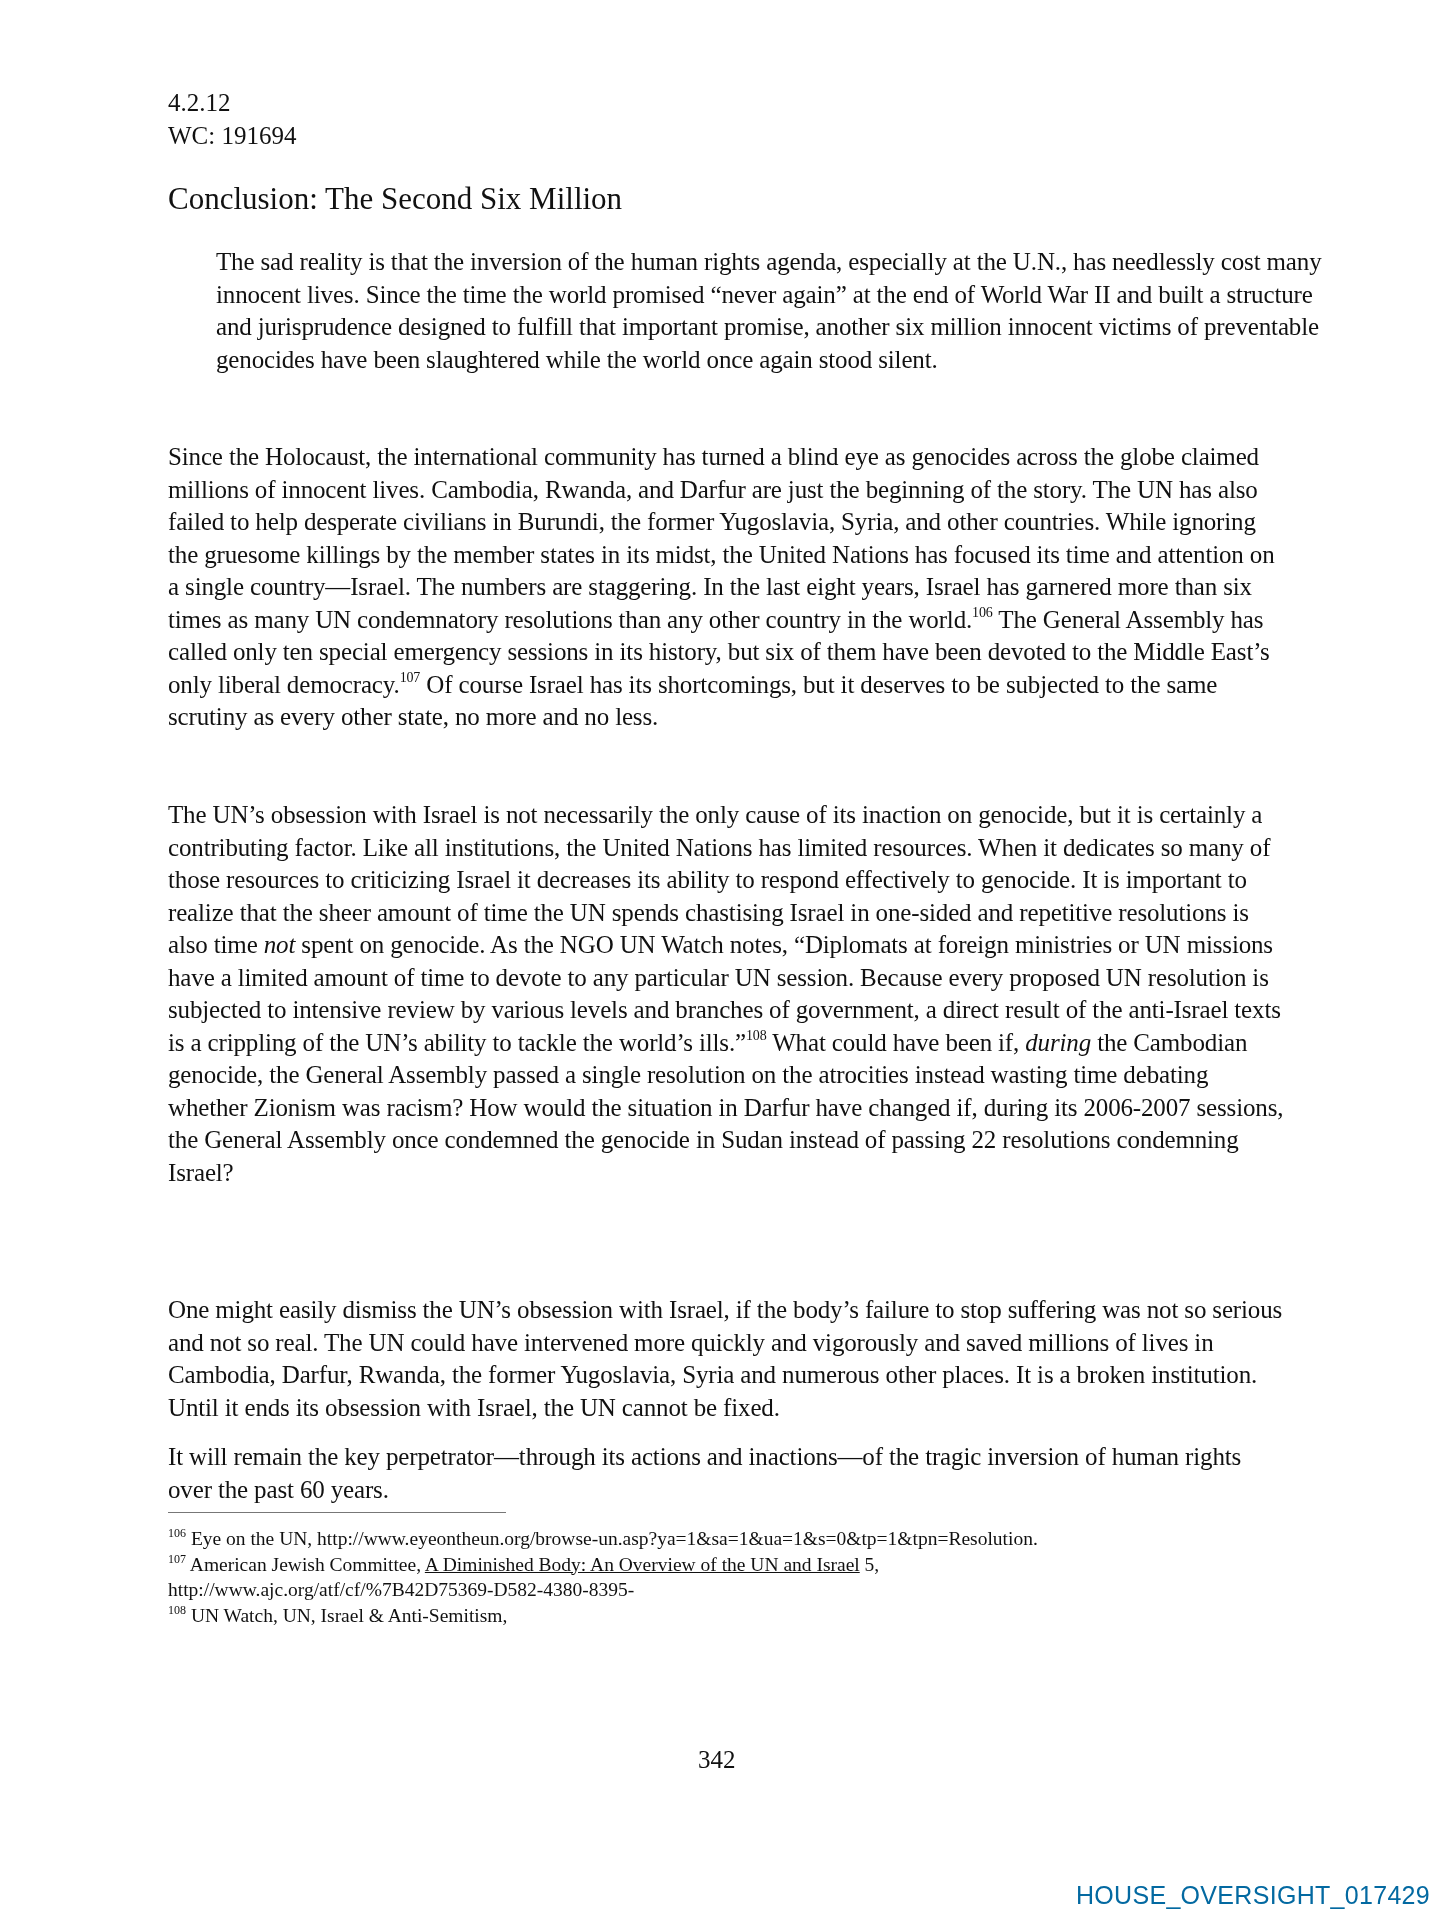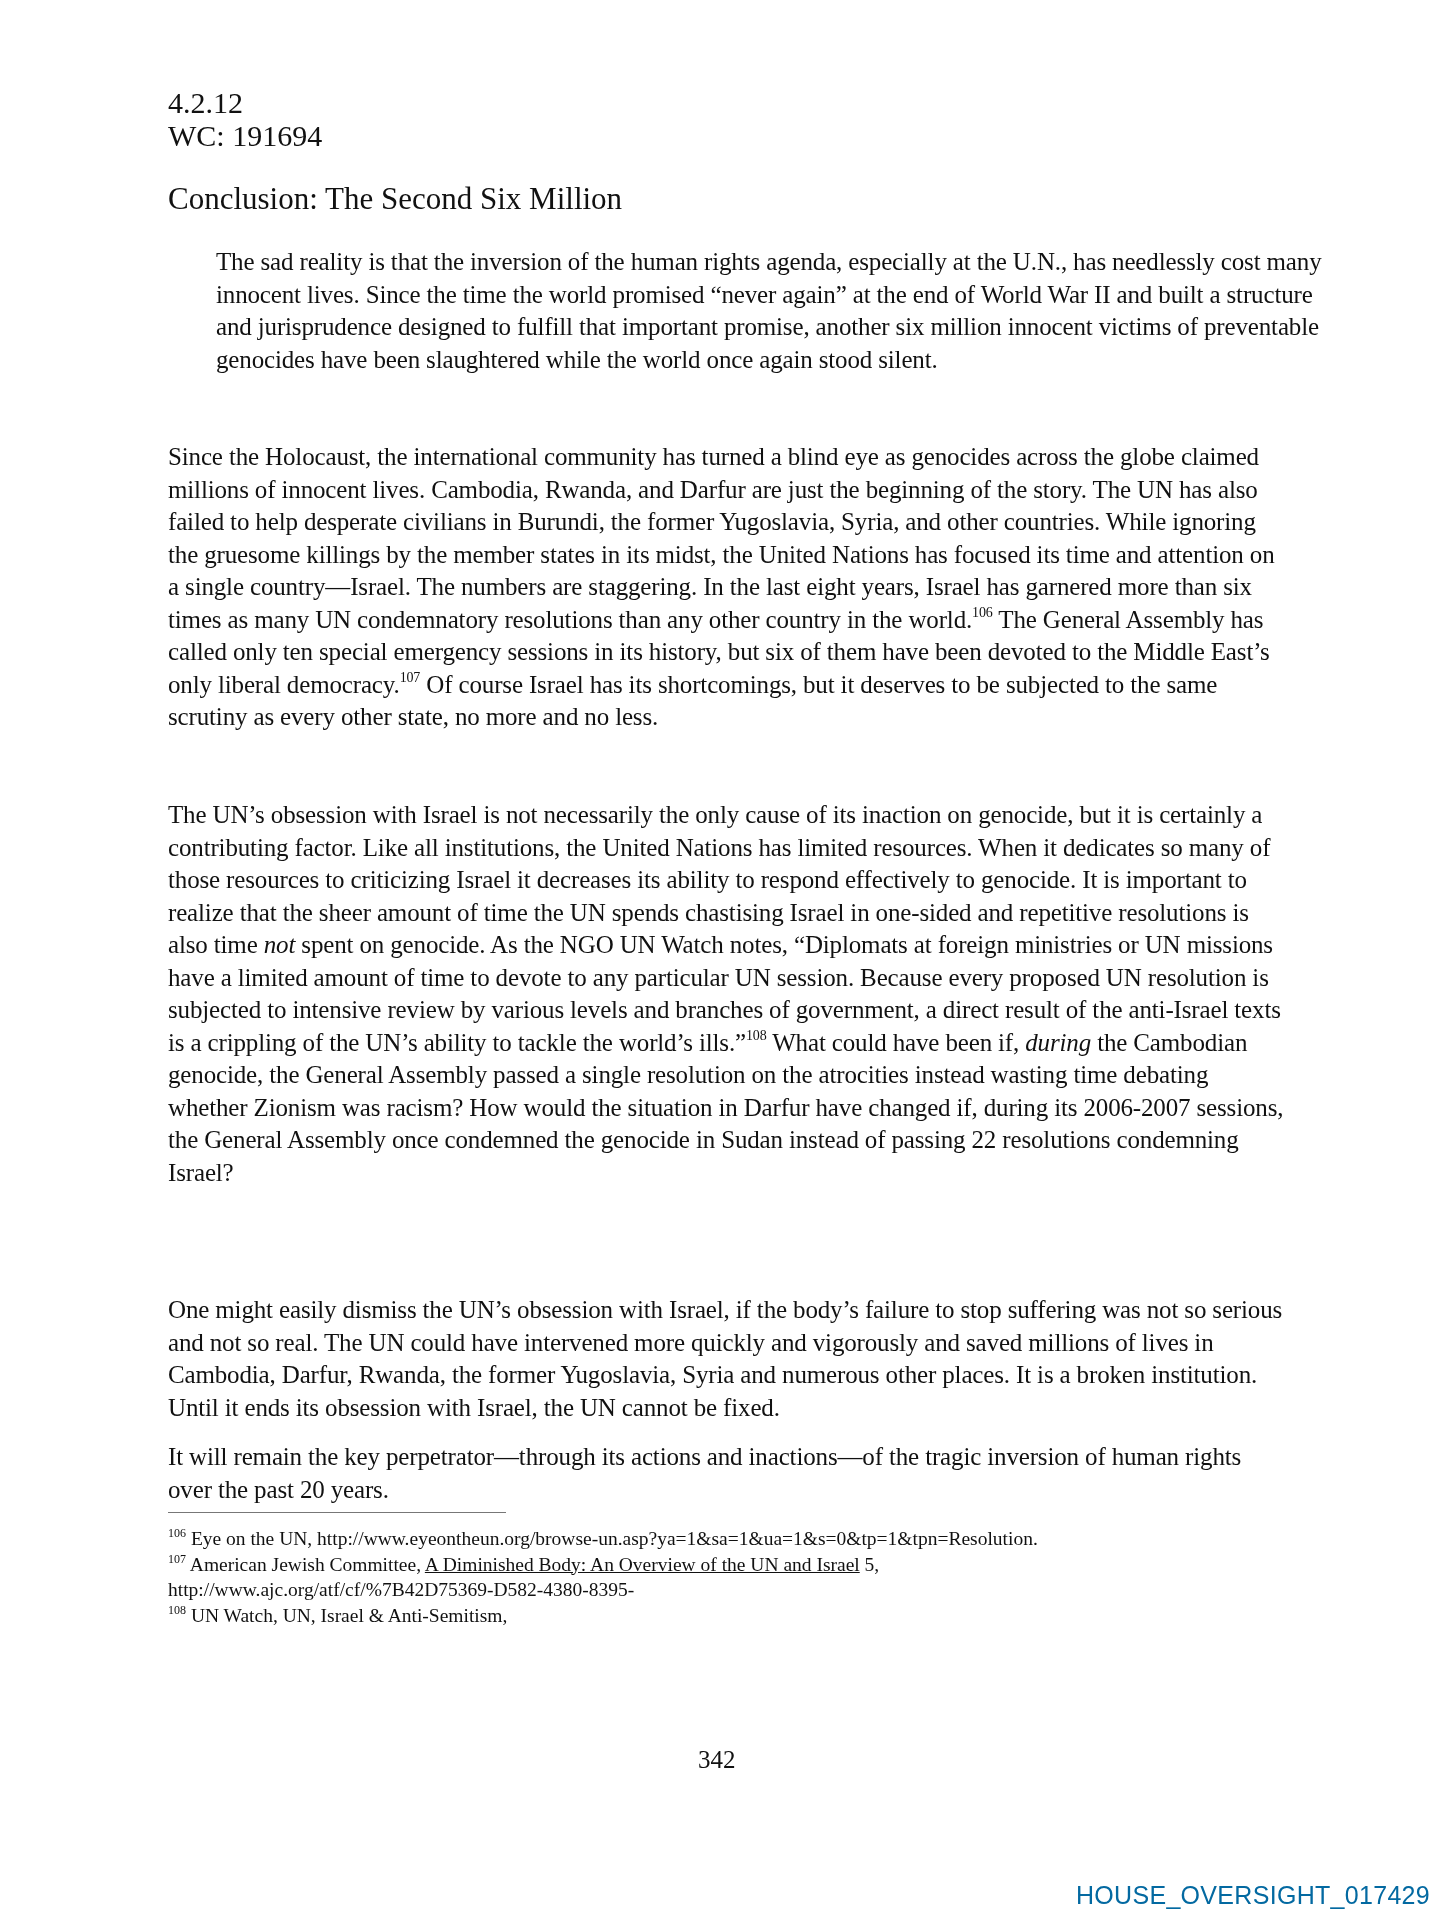--- a/index.html
+++ b/index.html
@@ -15,21 +15,21 @@
       color: #111111;
       font-family: "Liberation Serif", "DejaVu Serif", serif;
     }
     .page {
       position: absolute;
       left: 168px;
       top: 0;
       width: 1120px;
     }
     .header-line {
-      font-size: 30px;
+      font-size: 25px;
       line-height: 33px;
       margin: 0;
     }
     #header { position: absolute; top: 86px; left: 0; }
     #title { position: absolute; top: 182px; left: 0; font-size: 31px; line-height: 33px; margin: 0; font-family: Liberation Serif, serif; }
     .para {
       position: absolute;
       left: 0;
       width: 1120px;
       font-size: 25px;
@@ -108,21 +108,21 @@
 
   <p id="p3" class="para">
     <span>The UN’s obsession with Israel is not necessarily the only cause of its inaction on genocide, but it is certainly a contributing factor.  Like all institutions, the United Nations has limited resources.  When it dedicates so many of those resources to criticizing Israel it decreases its ability to respond effectively to genocide.  It is important to realize that the sheer amount of time the UN spends chastising Israel in one-sided and repetitive resolutions is also time </span><em>not</em><span> spent on genocide.  As the NGO UN Watch notes, “Diplomats at foreign ministries or UN missions have a limited amount of time to devote to any particular UN session.  Because every proposed UN resolution is subjected to intensive review by various levels and branches of government, a direct result of the anti-Israel texts is a crippling of the UN’s ability to tackle the world’s ills.”</span><sup>108</sup><span>  What could have been if, </span><em>during</em><span> the Cambodian genocide, the General Assembly passed a single resolution on the atrocities instead wasting time debating whether Zionism was racism?  How would the situation in Darfur have changed if, during its 2006-2007 sessions, the General Assembly once condemned the genocide in Sudan instead of passing 22 resolutions condemning Israel?</span>
   </p>
 
   <p id="p4" class="para">
     <span>One might easily dismiss the UN’s obsession with Israel, if the body’s failure to stop suffering was not so serious and not so real.  The UN could have intervened more quickly and vigorously and saved millions of lives in Cambodia, Darfur, Rwanda, the former Yugoslavia, Syria and numerous other places.  It is a broken institution. Until it ends its obsession with Israel, the UN cannot be fixed.</span>
   </p>
 
   <p id="p5" class="para">
-    <span>It will remain the key perpetrator—through its actions and inactions—of the tragic inversion of human rights over the past 20 years.</span>
+    <span>It will remain the key perpetrator—through its actions and inactions—of the tragic inversion of human rights over the past 60 years.</span>
   </p>
 
   <div class="separator"></div>
 
   <div class="footnotes">
     <p class="footnote">
       <sup>106</sup><span> Eye on the UN, http://www.eyeontheun.org/browse-un.asp?ya=1&amp;sa=1&amp;ua=1&amp;s=0&amp;tp=1&amp;tpn=Resolution.</span>
     </p>
     <p class="footnote">
       <sup>107</sup><span> American Jewish Committee, </span><span class="u">A Diminished Body: An Overview of the UN and Israel</span><span> 5,</span><br>

